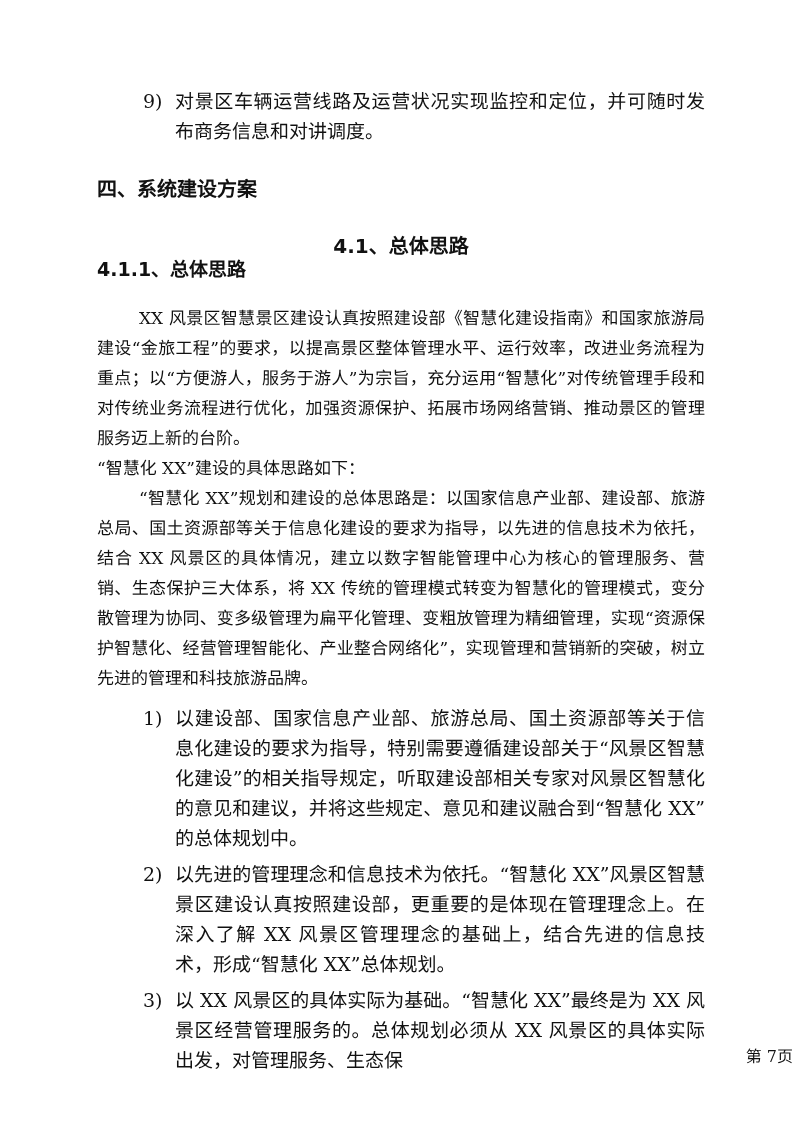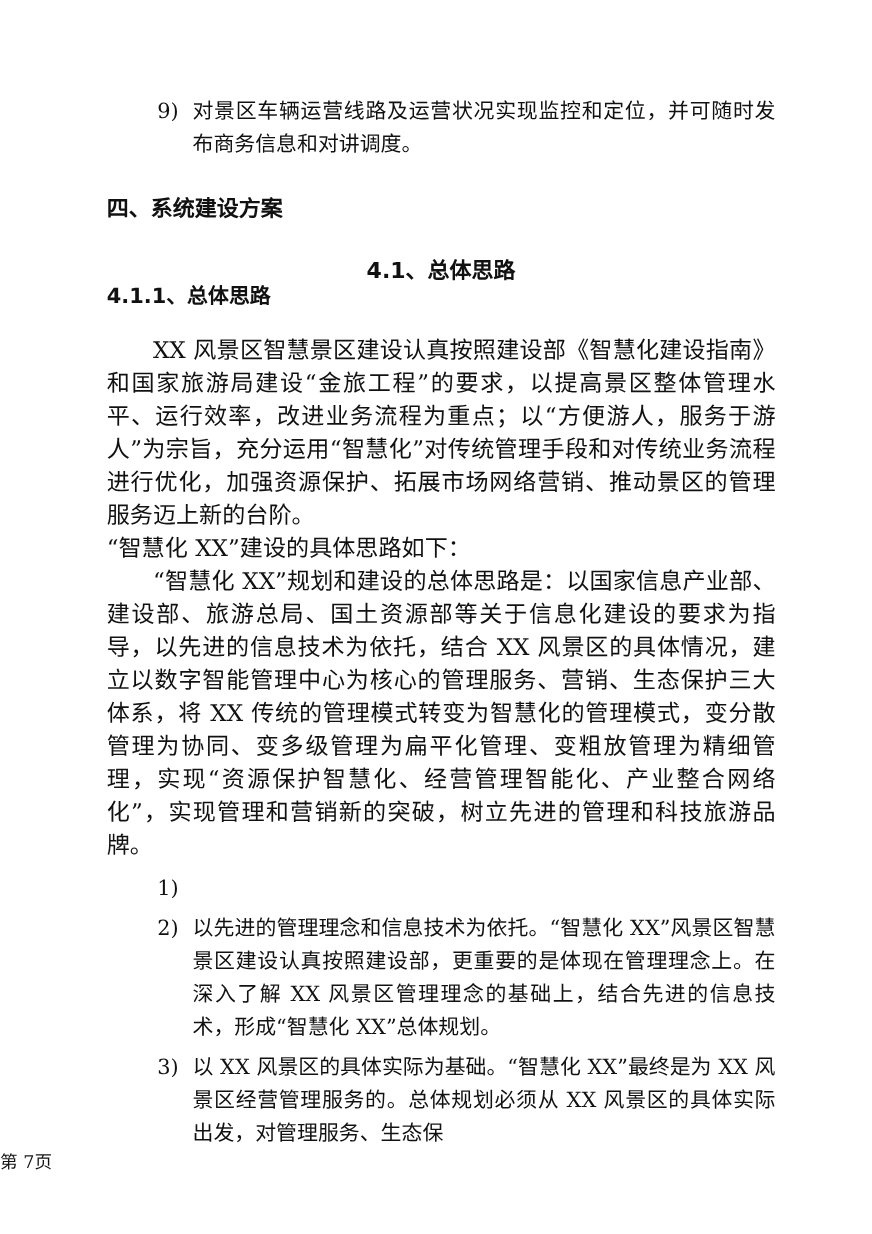--- a/index.html
+++ b/index.html
@@ -13,21 +13,21 @@
   .page {
     position: relative;
     width: 793px; height: 1122px;
     background: #ffffff;
     padding: 86px 88px 0 97px;
   }
   .content { width: 608px; }
 
   
   .para {
-    font-size: 21px;
+    font-size: 17px;
     line-height: 30px;
     text-align: justify;
     word-break: break-all;
   }
   .para.first-indent { text-indent: 42px; }
 
   
   .h-sect {
     font-family: "DejaVu Sans", "Liberation Sans", sans-serif;
     font-weight: bold;
@@ -65,21 +65,21 @@
   }
 
   .p1 { margin-top: 22px; }
   .idea-list { margin-top: 10px; }
   .idea-list .num-item + .num-item { margin-top: 6px; }
 
   .footer {
     position: absolute;
     left: 0; right: 0;
     top: 1046px;
-    text-align: left;
+    text-align: right;
     font-size: 16px;
     line-height: 22px;
   }
 </style>
 </head>
 <body>
 
 <div class="page">
   <div class="content">
 
@@ -96,20 +96,21 @@
 
     <p class="para first-indent p1">XX 风景区智慧景区建设认真按照建设部《智慧化建设指南》和国家旅游局建设“金旅工程”的要求，以提高景区整体管理水平、运行效率，改进业务流程为重点；以“方便游人，服务于游人”为宗旨，充分运用“智慧化”对传统管理手段和对传统业务流程进行优化，加强资源保护、拓展市场网络营销、推动景区的管理服务迈上新的台阶。</p>
 
     <p class="para">“智慧化 XX”建设的具体思路如下：</p>
 
     <p class="para first-indent">“智慧化 XX”规划和建设的总体思路是：以国家信息产业部、建设部、旅游总局、国土资源部等关于信息化建设的要求为指导，以先进的信息技术为依托，结合 XX 风景区的具体情况，建立以数字智能管理中心为核心的管理服务、营销、生态保护三大体系，将 XX 传统的管理模式转变为智慧化的管理模式，变分散管理为协同、变多级管理为扁平化管理、变粗放管理为精细管理，实现“资源保护智慧化、经营管理智能化、产业整合网络化”，实现管理和营销新的突破，树立先进的管理和科技旅游品牌。</p>
 
     <div class="idea-list">
       <div class="num-item">
         <span class="marker">1)</span>
+        <span class="item-text">以建设部、国家信息产业部、旅游总局、国土资源部等关于信息化建设的要求为指导，特别需要遵循建设部关于“风景区智慧化建设”的相关指导规定，听取建设部相关专家对风景区智慧化的意见和建议，并将这些规定、意见和建议融合到“智慧化 XX”的总体规划中。</span>
       </div>
       <div class="num-item">
         <span class="marker">2)</span>
         <span class="item-text">以先进的管理理念和信息技术为依托。“智慧化 XX”风景区智慧景区建设认真按照建设部，更重要的是体现在管理理念上。在深入了解 XX 风景区管理理念的基础上，结合先进的信息技术，形成“智慧化 XX”总体规划。</span>
       </div>
       <div class="num-item">
         <span class="marker">3)</span>
         <span class="item-text">以 XX 风景区的具体实际为基础。“智慧化 XX”最终是为 XX 风景区经营管理服务的。总体规划必须从 XX 风景区的具体实际出发，对管理服务、生态保</span>
       </div>
     </div>

